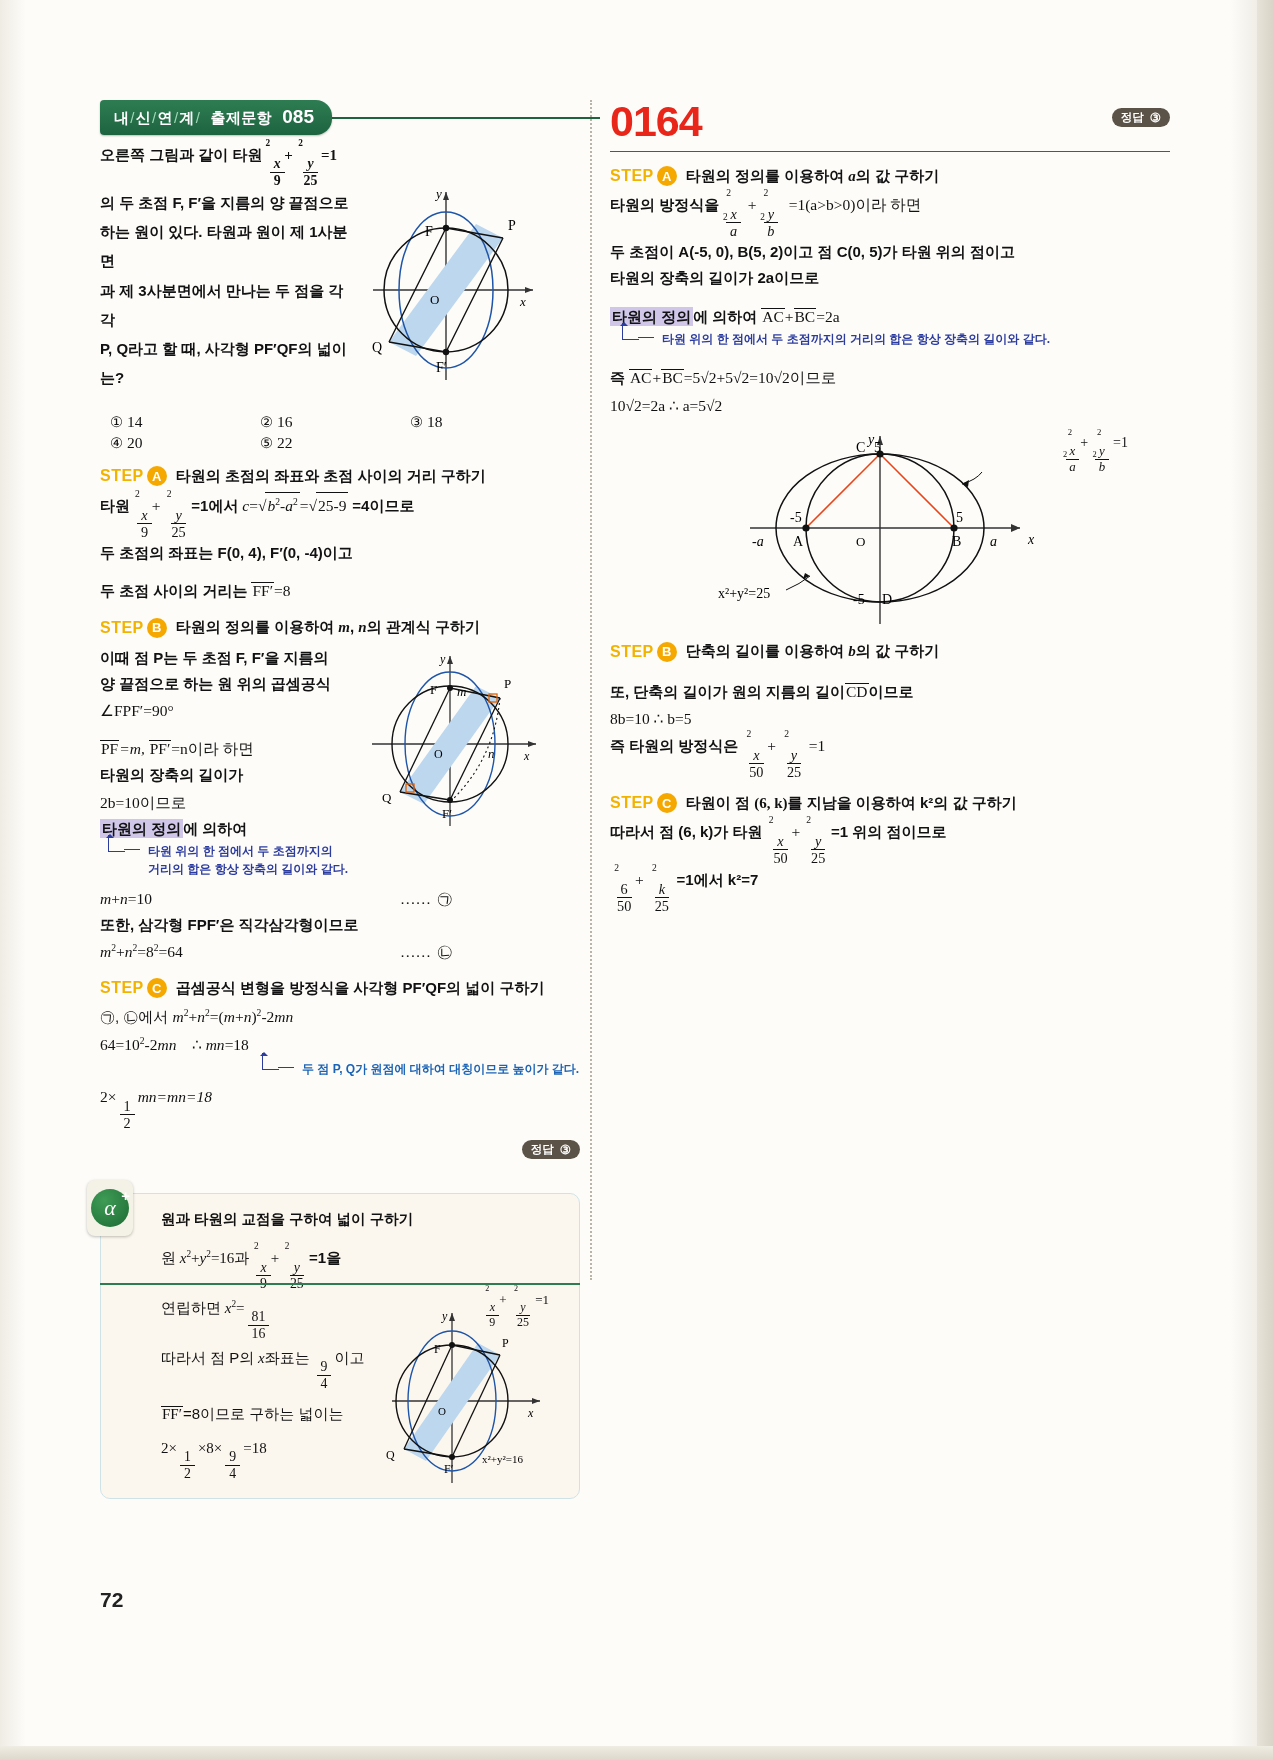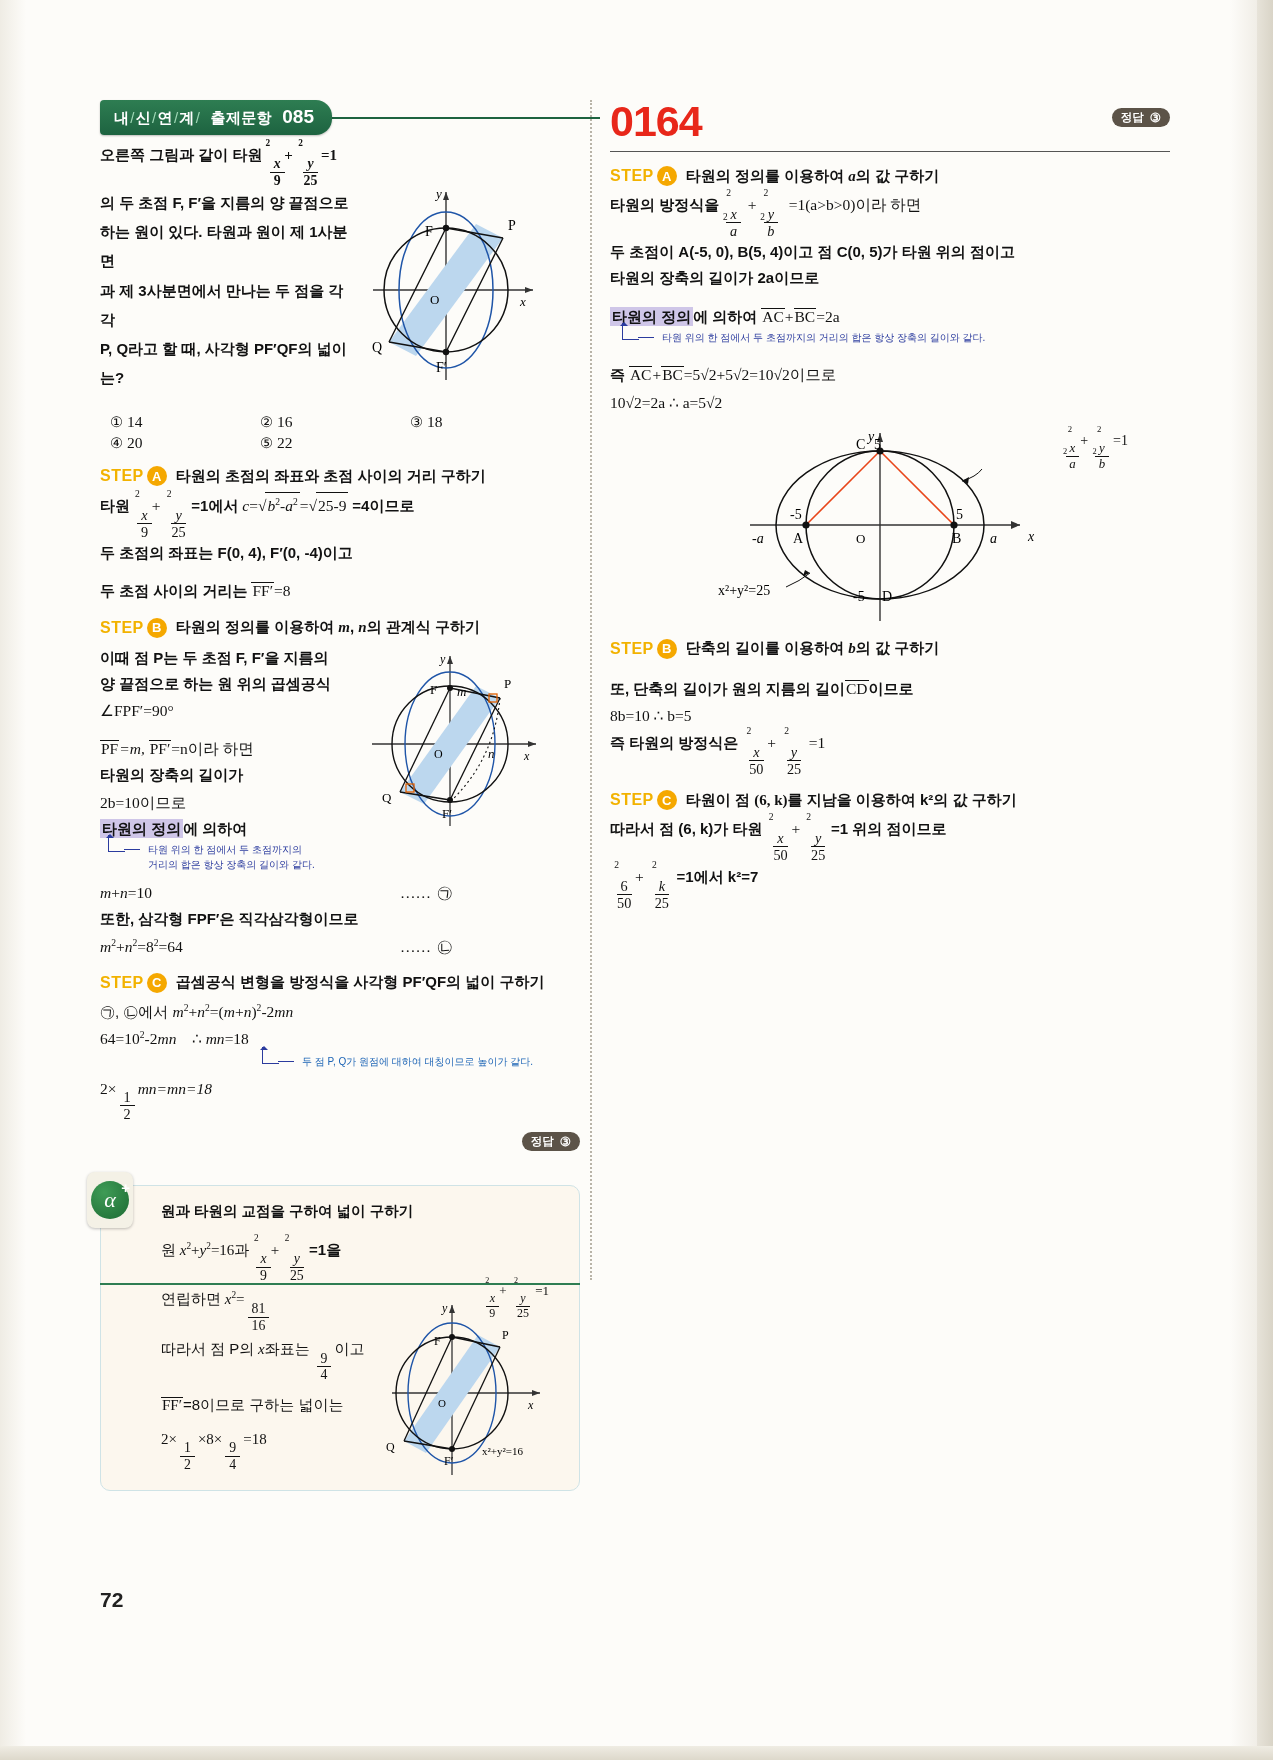--- a/index.html
+++ b/index.html
@@ -71,21 +71,21 @@
   .step-badge{
     width:20px;height:20px;border-radius:50%;
     background:#f5a800;color:#fff;
     font-family:"Liberation Sans",sans-serif;font-weight:bold;font-size:13px;
     display:flex;align-items:center;justify-content:center;
     margin-left:-6px;
   }
   .step-title{font-family:"Liberation Sans",sans-serif;font-weight:bold;font-size:15px;color:#111;}
 
   .hl{background:#cfc6e8;padding:1px 2px;}
-  .note{color:#2b3b9e;font-family:"Liberation Sans",sans-serif;font-weight:normal;font-size:10px;line-height:1.45;}
+  .note{color:#2b3b9e;font-family:"Liberation Sans",sans-serif;font-weight:bold;font-size:12px;line-height:1.45;}
   .note-blue{color:#1b63b5;}
   .callout{position:relative;margin:2px 0 6px 26px;}
   .callout .hook{position:absolute;left:-18px;top:-8px;width:16px;height:16px;border-left:1.4px solid #2b3b9e;border-bottom:1.4px solid #2b3b9e;}
   .callout .hook:before{content:"";position:absolute;left:-3.2px;top:-5px;border:4px solid transparent;border-bottom-color:#2b3b9e;}
   .callout .dash{position:absolute;left:-2px;top:6px;width:16px;border-top:1.4px solid #2b3b9e;}
 
   .answer-pill{
     display:inline-flex;align-items:center;gap:6px;
     background:#5c5348;color:#fff;border-radius:11px;
     padding:2px 9px;font-family:"Liberation Sans",sans-serif;font-weight:bold;font-size:11.5px;
@@ -448,21 +448,21 @@
       <span class="frac">
           <span class="n mi">x</span>
           <span class="d mi">a</span>
         </span><sup class="e" style="margin-left:-18px;top:-8px;position:relative">2</sup><sub style="font-size:.6em;margin-left:4px;position:relative;top:6px;left:-12px">2</sub><span style="margin-left:8px">+</span>
       <span class="frac">
           <span class="n mi">y</span>
           <span class="d mi">b</span>
         </span><sup class="e" style="margin-left:-18px;top:-8px;position:relative">2</sup><sub style="font-size:.6em;margin-left:4px;position:relative;top:6px;left:-12px">2</sub>
       <span style="margin-left:8px" class="mr">=1(a&gt;b&gt;0)이라 하면</span>
     </div>
-    <div class="ln kr">두 초점이 A(-5, 0), B(5, 4)이고 점 C(0, 5)가 타원 위의 점이고</div>
+    <div class="ln kr">두 초점이 A(-5, 0), B(5, 2)이고 점 C(0, 5)가 타원 위의 점이고</div>
     <div class="ln kr">타원의 장축의 길이가 2a이므로</div>
     <div class="ln">
       <span class="kr hl">타원의 정의</span><span class="kr">에 의하여</span>
       <span class="ovl mr">AC</span><span>+</span><span class="ovl mr">BC</span><span class="mr">=2a</span>
     </div>
     <div class="callout" style="margin-left:30px">
       <div class="hook"></div>
       <div class="dash"></div>
       <div class="note" style="margin-left:22px">타원 위의 한 점에서 두 초점까지의 거리의 합은 항상 장축의 길이와 같다.</div>
     </div>

